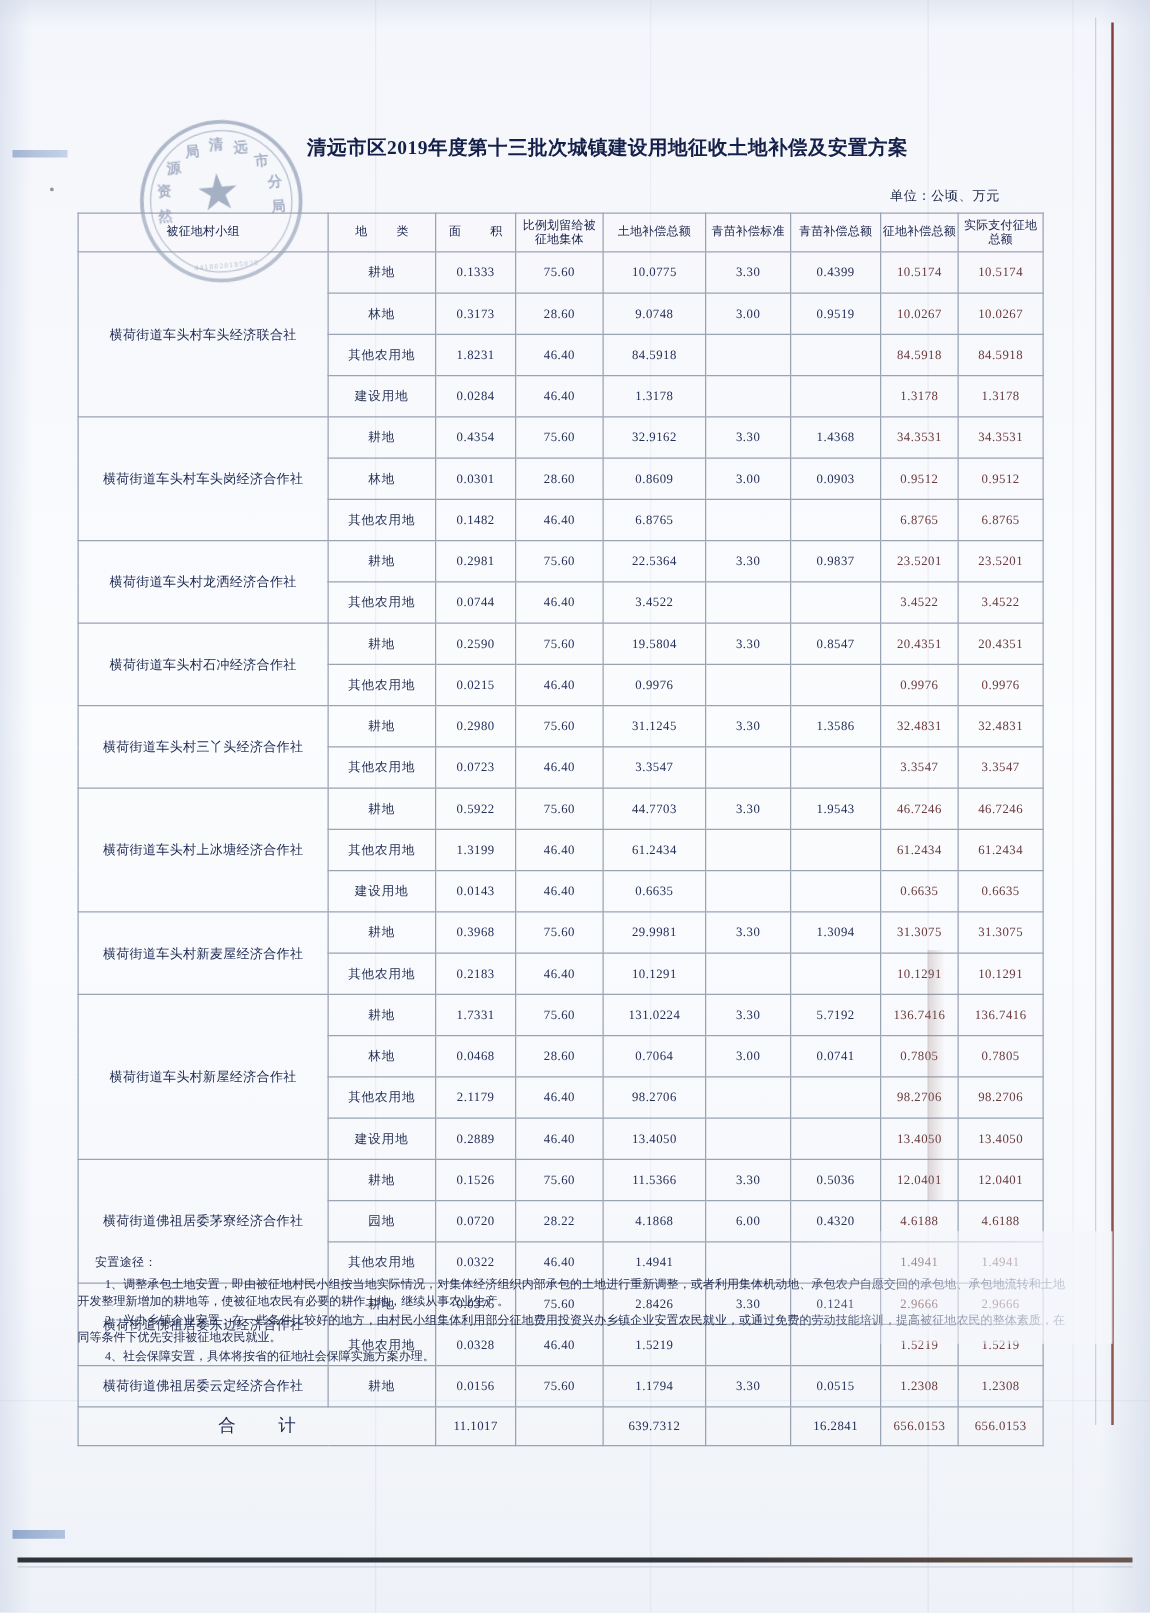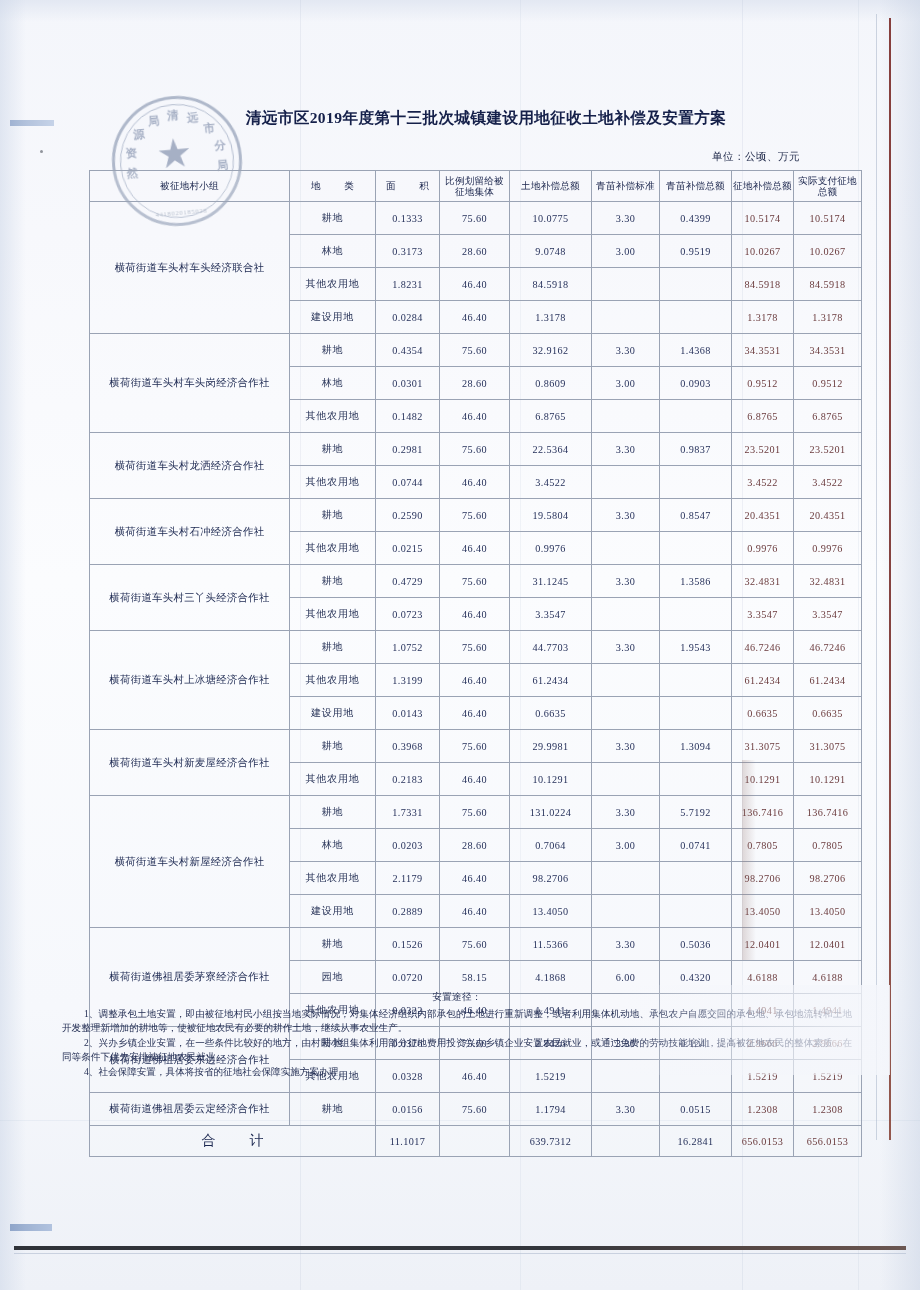--- a/index.html
+++ b/index.html
@@ -80,21 +80,21 @@
     font-family:"Liberation Serif","DejaVu Serif",serif;
   }
   #seal .bottomtext{
     position:absolute;left:0;right:0;bottom:7px;text-align:center;
     font-size:6px;color:#62738f;letter-spacing:1px;
   }
 
   
   #tbl-wrap{position:absolute;left:62px;top:170px;width:772px;}
   table{border-collapse:collapse;width:772px;table-layout:fixed;
-        font-family:"Liberation Serif","DejaVu Serif",serif;margin-left:27px;}
+        font-family:"Liberation Serif","DejaVu Serif",serif;}
   th,td{
     border:1px solid #9aa3b4;
     text-align:center;vertical-align:middle;
     color:#1e2a50;
     background:rgba(255,255,255,0.10);
   }
   thead th{
     font-size:9.6px;font-weight:normal;color:#17224a;
     height:28px;line-height:1.15;padding:1px 1px;
     letter-spacing:.2px;
@@ -124,21 +124,21 @@
   
   tr.gstart > td{border-top:1.6px solid #7e8798;}
 
   
   #notes{
     position:absolute;left:62px;top:990px;width:790px;
     font-size:9.6px;line-height:1.52;color:#1f2a50;
     font-family:"Liberation Serif","DejaVu Serif",serif;
   }
   #notes .head{margin-bottom:2px;letter-spacing:.3px;}
-  #notes p{margin:0;text-indent:0;text-align:center;}
+  #notes p{margin:14px;text-indent:0;}
   #notes .item{margin:0 0 0 0;text-indent:22px;text-align:justify;}
   
   #fade-right{
     position:absolute;left:620px;top:985px;width:270px;height:90px;
     background:linear-gradient(90deg,rgba(244,246,251,0) 0%,rgba(244,246,251,.55) 55%,rgba(244,246,251,.85) 100%);
     pointer-events:none;
   }
   #fade-tablecol{
     position:absolute;left:742px;top:760px;width:14px;height:200px;
     background:linear-gradient(90deg,rgba(150,120,115,.28),rgba(150,120,115,0));
@@ -321,42 +321,42 @@
             <td class="num">46.40</td>
             <td class="num">0.9976</td>
             <td class="num"></td>
             <td class="num"></td>
             <td class="num red">0.9976</td>
             <td class="num red">0.9976</td>
           </tr>
           <tr class="gstart">
             <td class="name" rowspan="2">横荷街道车头村三丫头经济合作社</td>
             <td class="kind">耕地</td>
-            <td class="num">0.4729</td>
+            <td class="num">0.2980</td>
             <td class="num">75.60</td>
             <td class="num">31.1245</td>
             <td class="num">3.30</td>
             <td class="num">1.3586</td>
             <td class="num red">32.4831</td>
             <td class="num red">32.4831</td>
           </tr>
           <tr>
             <td class="kind">其他农用地</td>
             <td class="num">0.0723</td>
             <td class="num">46.40</td>
             <td class="num">3.3547</td>
             <td class="num"></td>
             <td class="num"></td>
             <td class="num red">3.3547</td>
             <td class="num red">3.3547</td>
           </tr>
           <tr class="gstart">
             <td class="name" rowspan="3">横荷街道车头村上冰塘经济合作社</td>
             <td class="kind">耕地</td>
-            <td class="num">1.0752</td>
+            <td class="num">0.5922</td>
             <td class="num">75.60</td>
             <td class="num">44.7703</td>
             <td class="num">3.30</td>
             <td class="num">1.9543</td>
             <td class="num red">46.7246</td>
             <td class="num red">46.7246</td>
           </tr>
           <tr>
             <td class="kind">其他农用地</td>
             <td class="num">1.3199</td>
@@ -404,21 +404,21 @@
             <td class="num">1.7331</td>
             <td class="num">75.60</td>
             <td class="num">131.0224</td>
             <td class="num">3.30</td>
             <td class="num">5.7192</td>
             <td class="num red">136.7416</td>
             <td class="num red">136.7416</td>
           </tr>
           <tr>
             <td class="kind">林地</td>
-            <td class="num">0.0203</td>
+            <td class="num">0.0468</td>
             <td class="num">28.60</td>
             <td class="num">0.7064</td>
             <td class="num">3.00</td>
             <td class="num">0.0741</td>
             <td class="num red">0.7805</td>
             <td class="num red">0.7805</td>
           </tr>
           <tr>
             <td class="kind">其他农用地</td>
             <td class="num">2.1179</td>
@@ -446,21 +446,21 @@
             <td class="num">75.60</td>
             <td class="num">11.5366</td>
             <td class="num">3.30</td>
             <td class="num">0.5036</td>
             <td class="num red">12.0401</td>
             <td class="num red">12.0401</td>
           </tr>
           <tr>
             <td class="kind">园地</td>
             <td class="num">0.0720</td>
-            <td class="num">58.15</td>
+            <td class="num">28.22</td>
             <td class="num">4.1868</td>
             <td class="num">6.00</td>
             <td class="num">0.4320</td>
             <td class="num red">4.6188</td>
             <td class="num red">4.6188</td>
           </tr>
           <tr>
             <td class="kind">其他农用地</td>
             <td class="num">0.0322</td>
             <td class="num">46.40</td>

